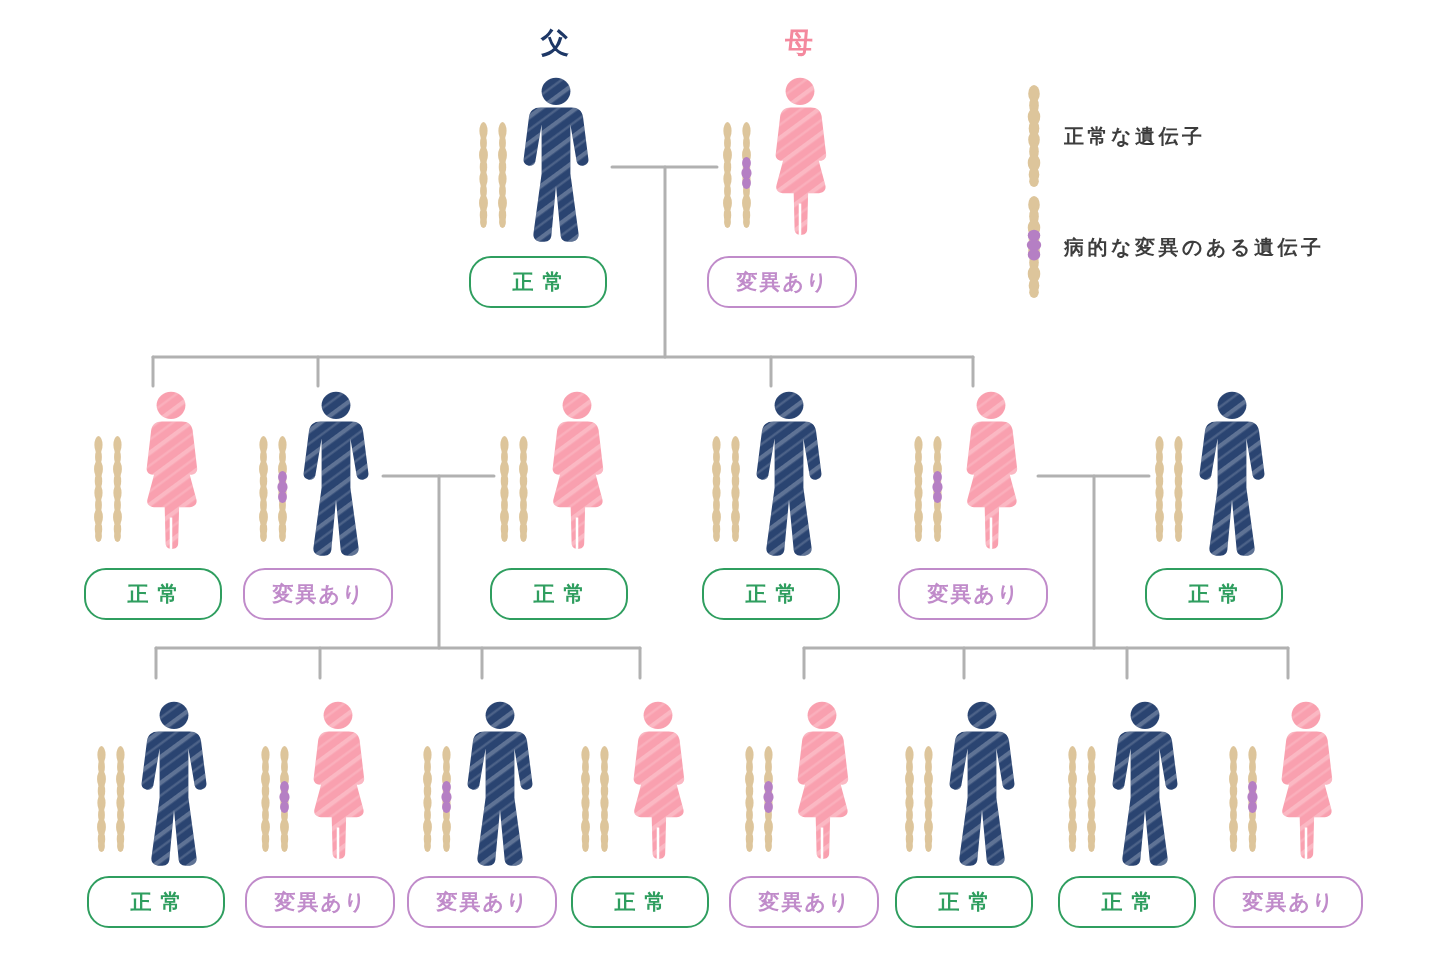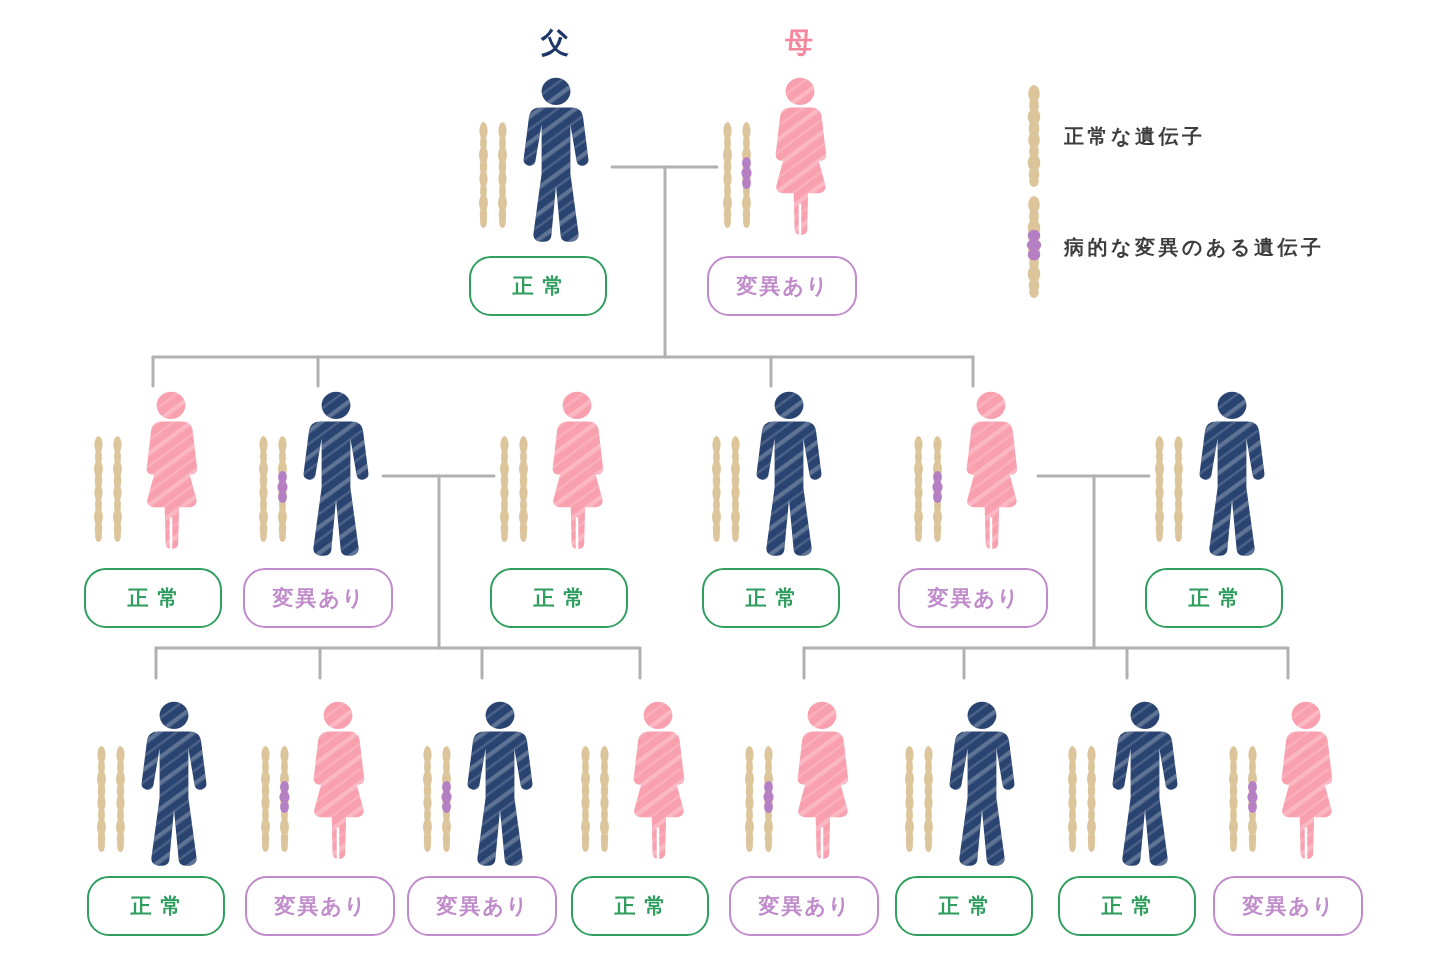--- a/index.html
+++ b/index.html
@@ -6,21 +6,21 @@
   #diagram{
     position:relative;width:1440px;height:960px;background:#ffffff;overflow:hidden;
     font-family:"DejaVu Sans","Liberation Sans",sans-serif;
   }
   #connector-layer{position:absolute;left:0;top:0;z-index:1;}
   #people-layer,#legend-layer,#role-layer{position:absolute;left:0;top:0;width:100%;height:100%;z-index:2;pointer-events:none;}
   .abs{position:absolute;}
   .chr-svg{position:absolute;overflow:visible;}
   .fig-svg{position:absolute;overflow:visible;}
   .pill{
-    position:absolute;height:60px;box-sizing:border-box;background:#fff;
+    position:absolute;height:52px;box-sizing:border-box;background:#fff;
     border-radius:22px;display:flex;align-items:center;justify-content:center;
     font-size:21px;font-weight:700;line-height:1;
   }
   .pill.normal{border:2.5px solid var(--normal_status);color:var(--normal_status);letter-spacing:9px;text-indent:9px;width:138px;}
   .pill.mutated{border:2.5px solid var(--mutated_status);color:var(--mutated_status);letter-spacing:2px;text-indent:2px;width:150px;}
   .role{
     position:absolute;width:84px;text-align:center;font-size:28px;font-weight:700;letter-spacing:2px;
   }
   .role.male{color:var(--father_text);}
   .role.female{color:var(--mother_text);}

